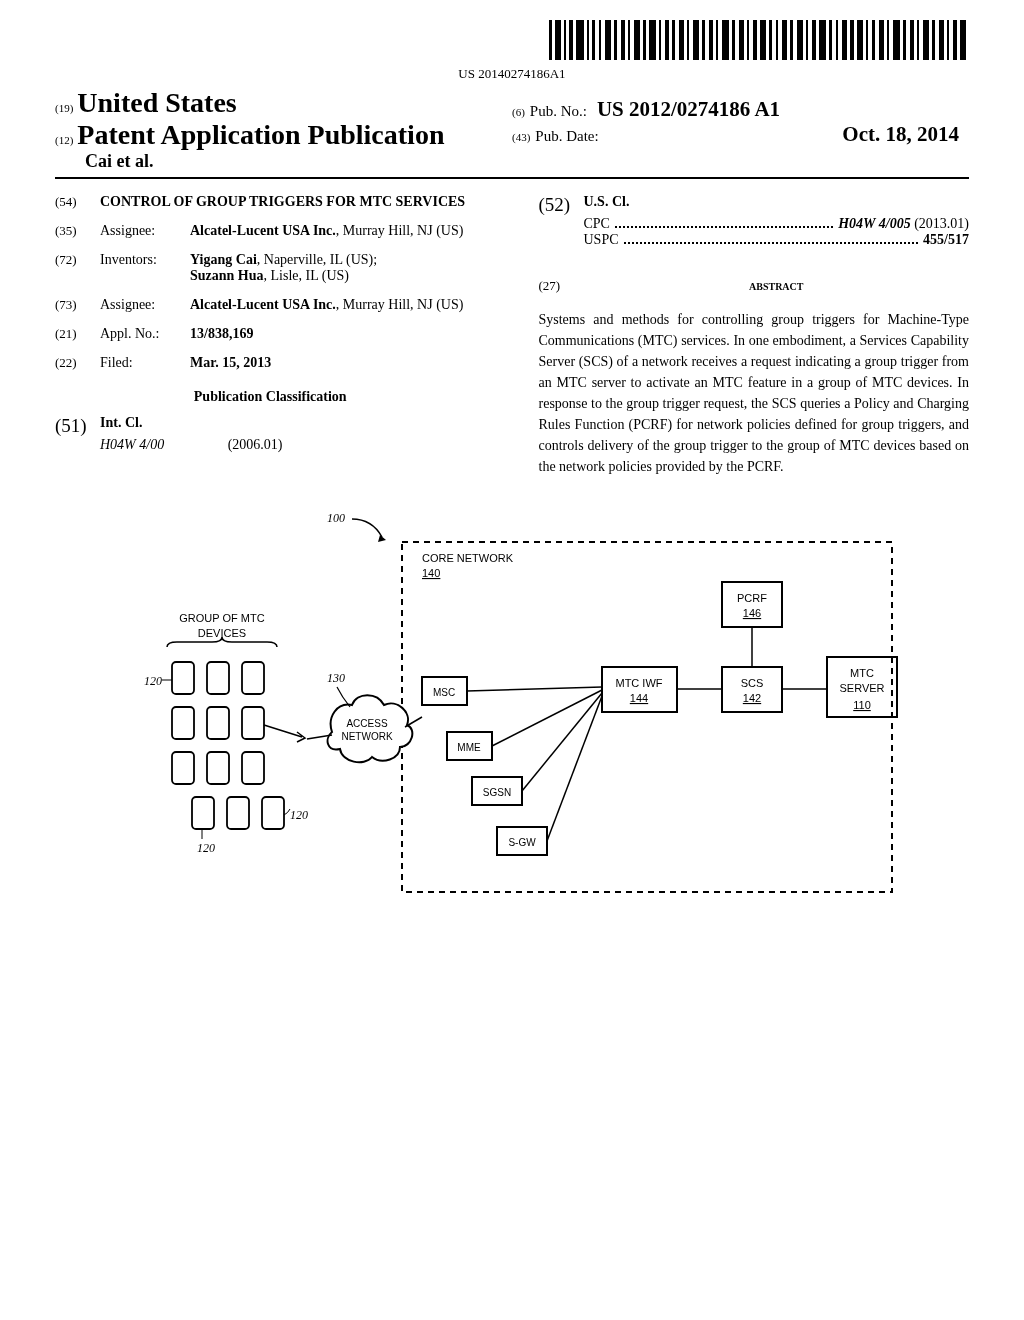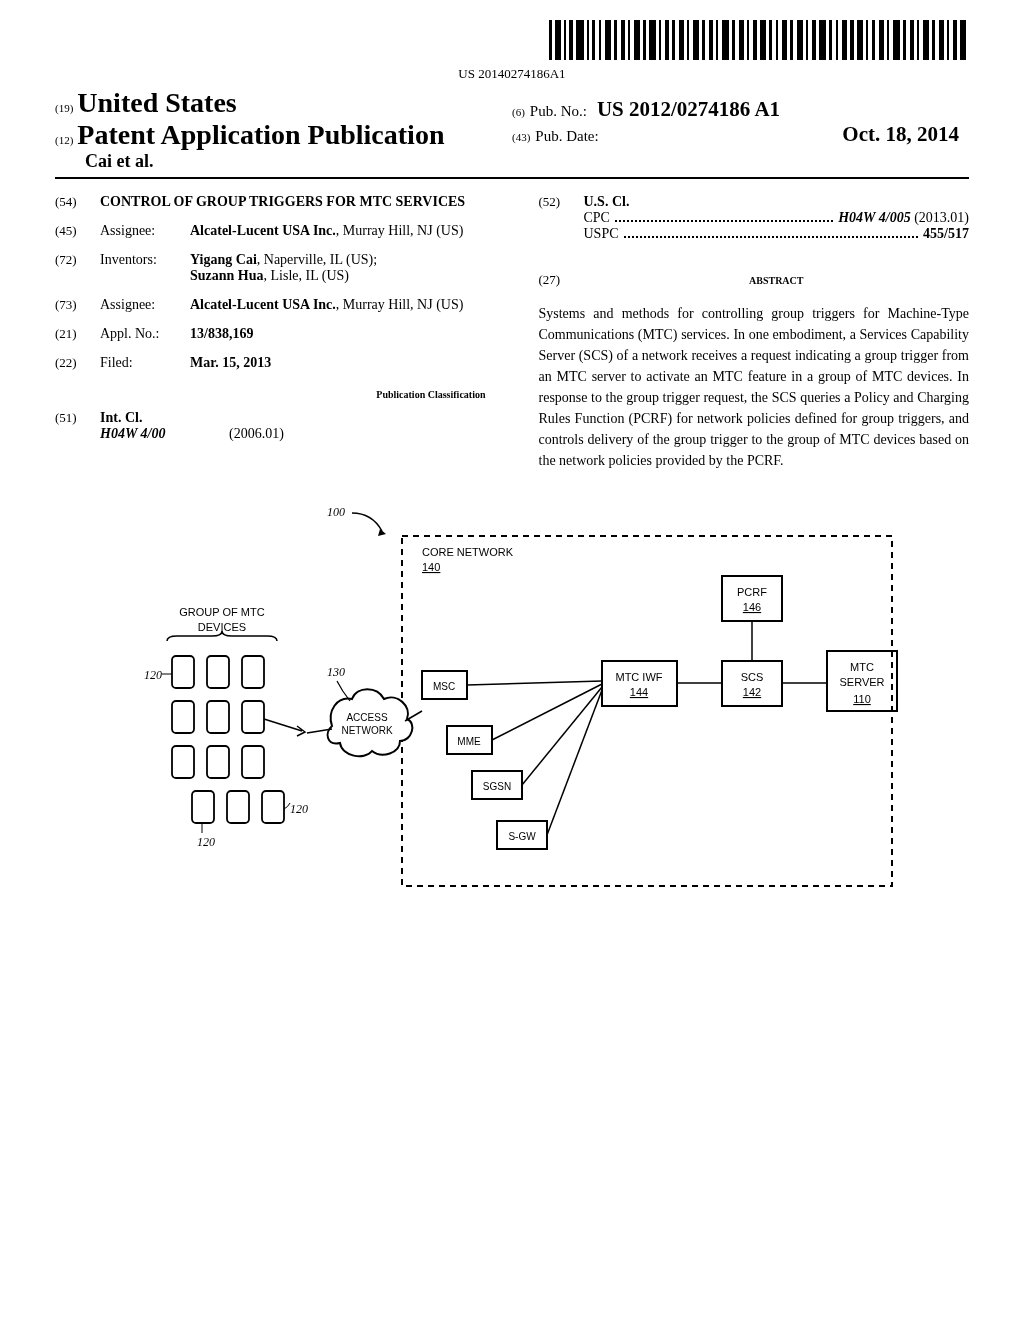--- a/index.html
+++ b/index.html
@@ -94,39 +94,39 @@
       width: 90px;
     }
     .field-value {
       flex: 1;
     }
     .title-field .field-value {
       font-weight: bold;
     }
     .bold { font-weight: bold; }
     .pub-class-header {
-      text-align: right;
-      font-weight: bold;
-      font-size: 10px;
+      text-align: center;
+      font-weight: bold;
+      font-size: 14px;
       margin: 18px 0 10px;
     }
     .intcl-row {
       display: flex;
       font-size: 14px;
     }
     .intcl-code {
       width: 45px;
-      font-size: 13px;
+      font-size: 19px;
     }
     .intcl-label {
       font-weight: bold;
     }
     .intcl-item {
       font-style: italic;
-      font-weight: bold;
+      font-weight: normal;
       margin-left: 45px;
     }
     .intcl-date {
       font-style: normal;
       font-weight: normal;
       margin-left: 60px;
     }
     .uscl-row {
       margin-left: 45px;
       font-size: 14px;
@@ -277,21 +277,21 @@
 
 <div class="two-column">
 
   <div class="col-left">
     <div class="field-row title-field">
       <div class="field-code">(54)</div>
       <div class="field-value">CONTROL OF GROUP TRIGGERS FOR MTC SERVICES</div>
     </div>
 
     <div class="field-row">
-      <div class="field-code">(45)</div>
+      <div class="field-code">(35)</div>
       <div class="field-label">Assignee:</div>
       <div class="field-value">
         <span class="bold">Alcatel-Lucent USA Inc.</span><span>, Murray Hill, NJ (US)</span>
       </div>
     </div>
 
     <div class="field-row">
       <div class="field-code">(72)</div>
       <div class="field-label">Inventors:</div>
       <div class="field-value">

